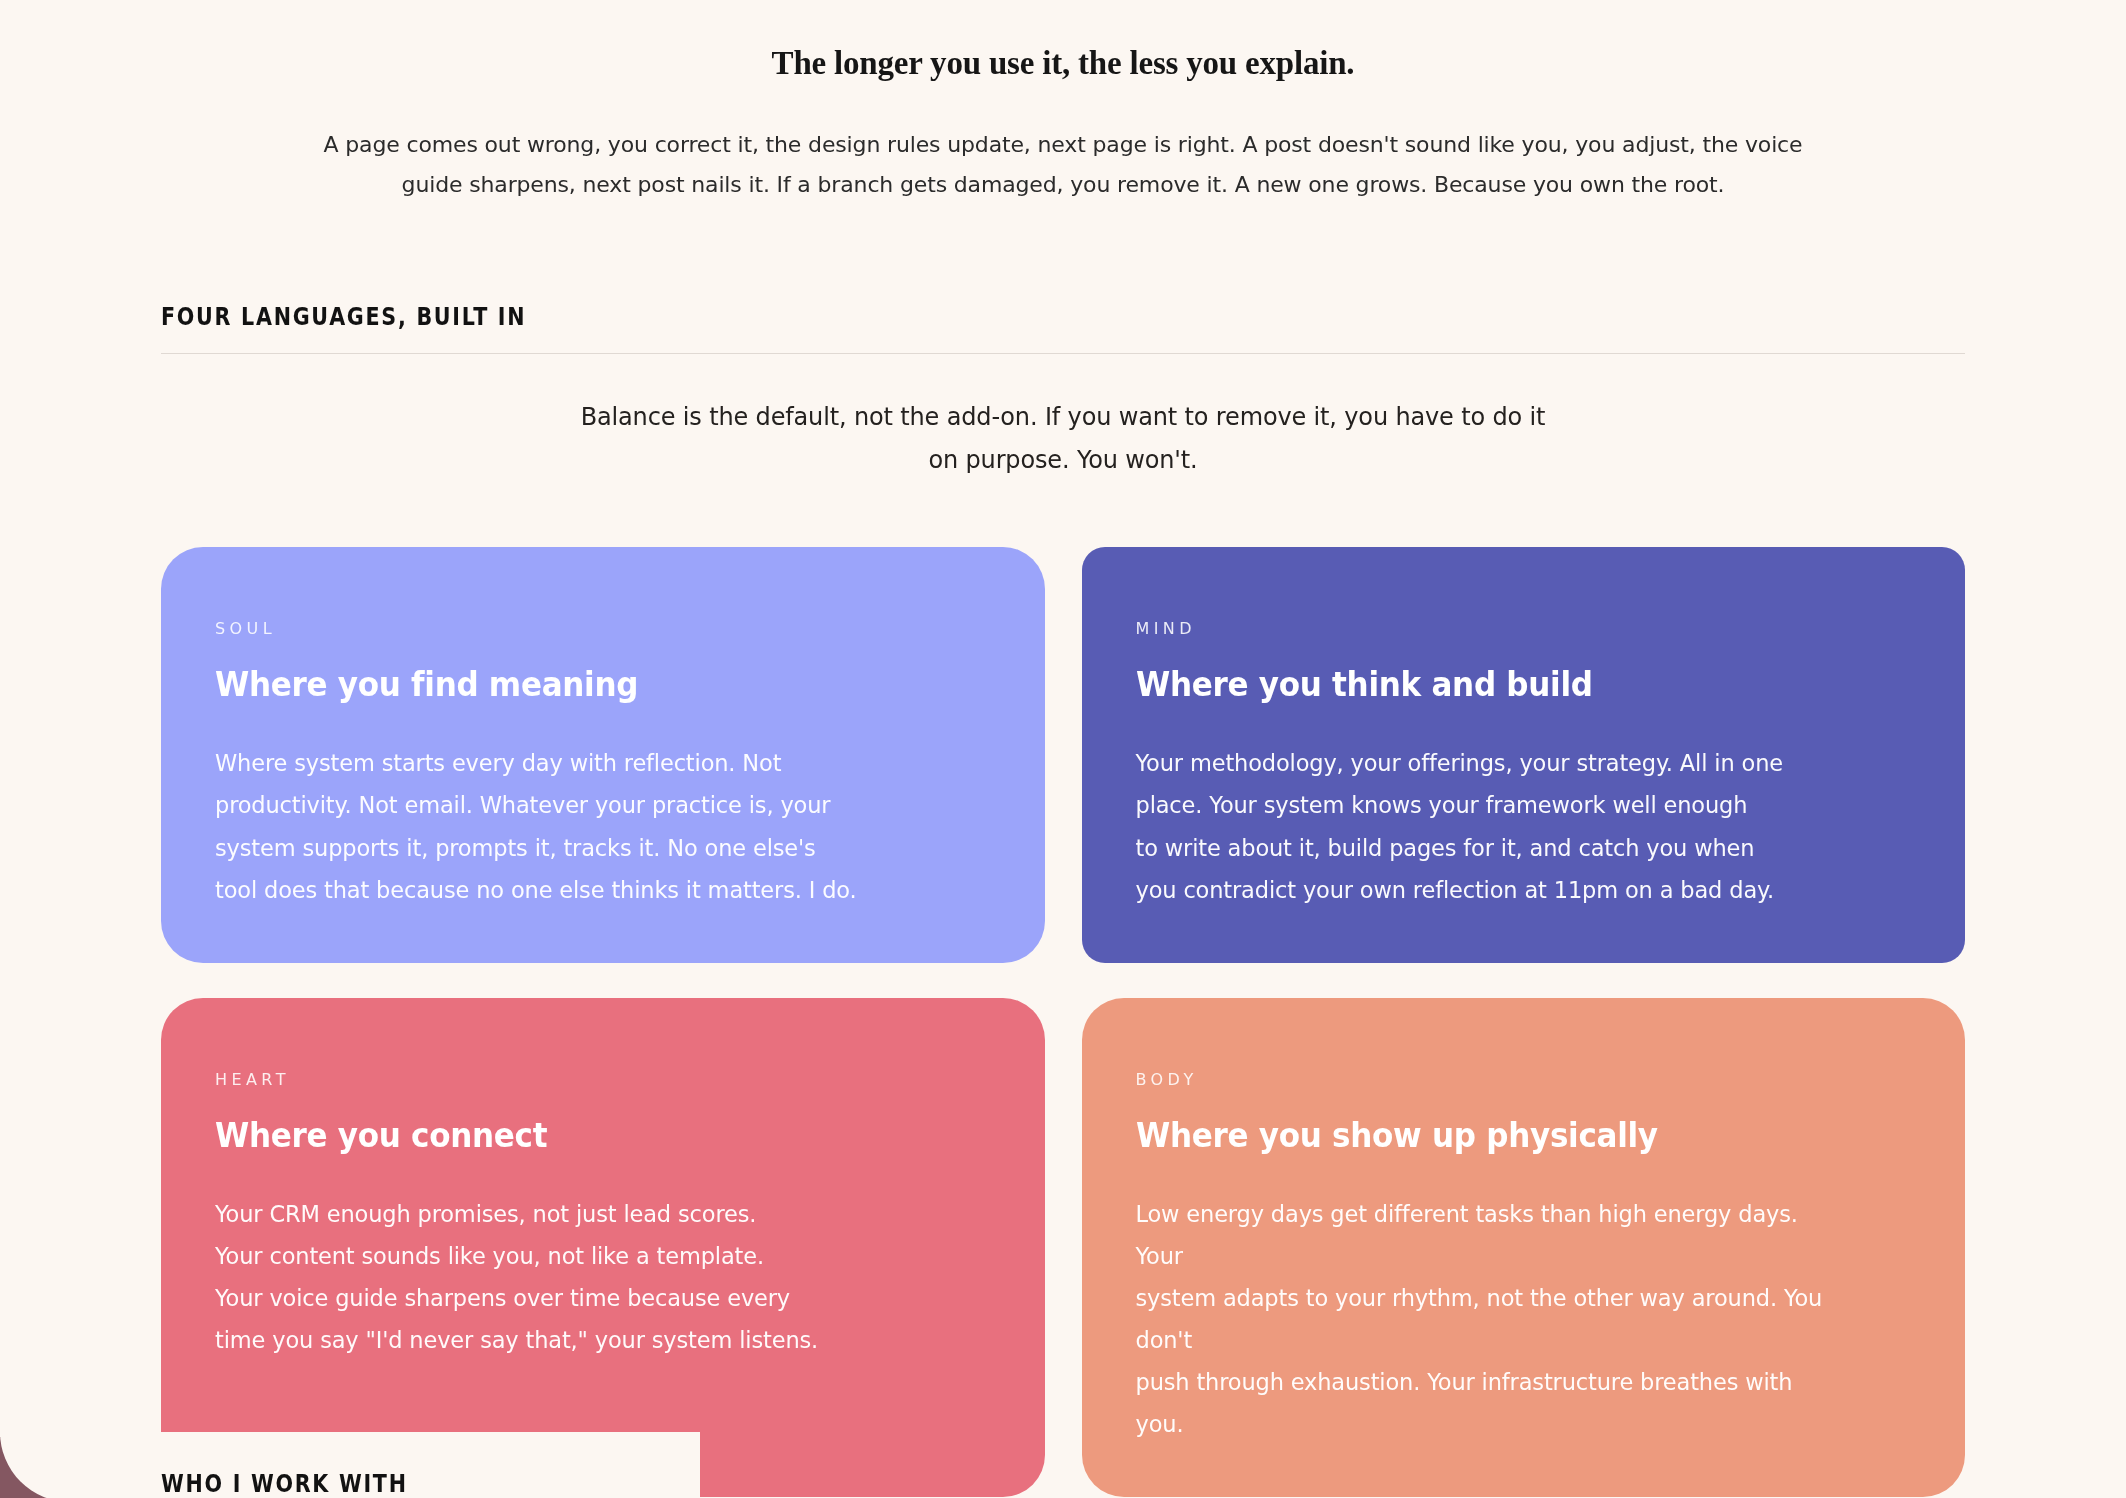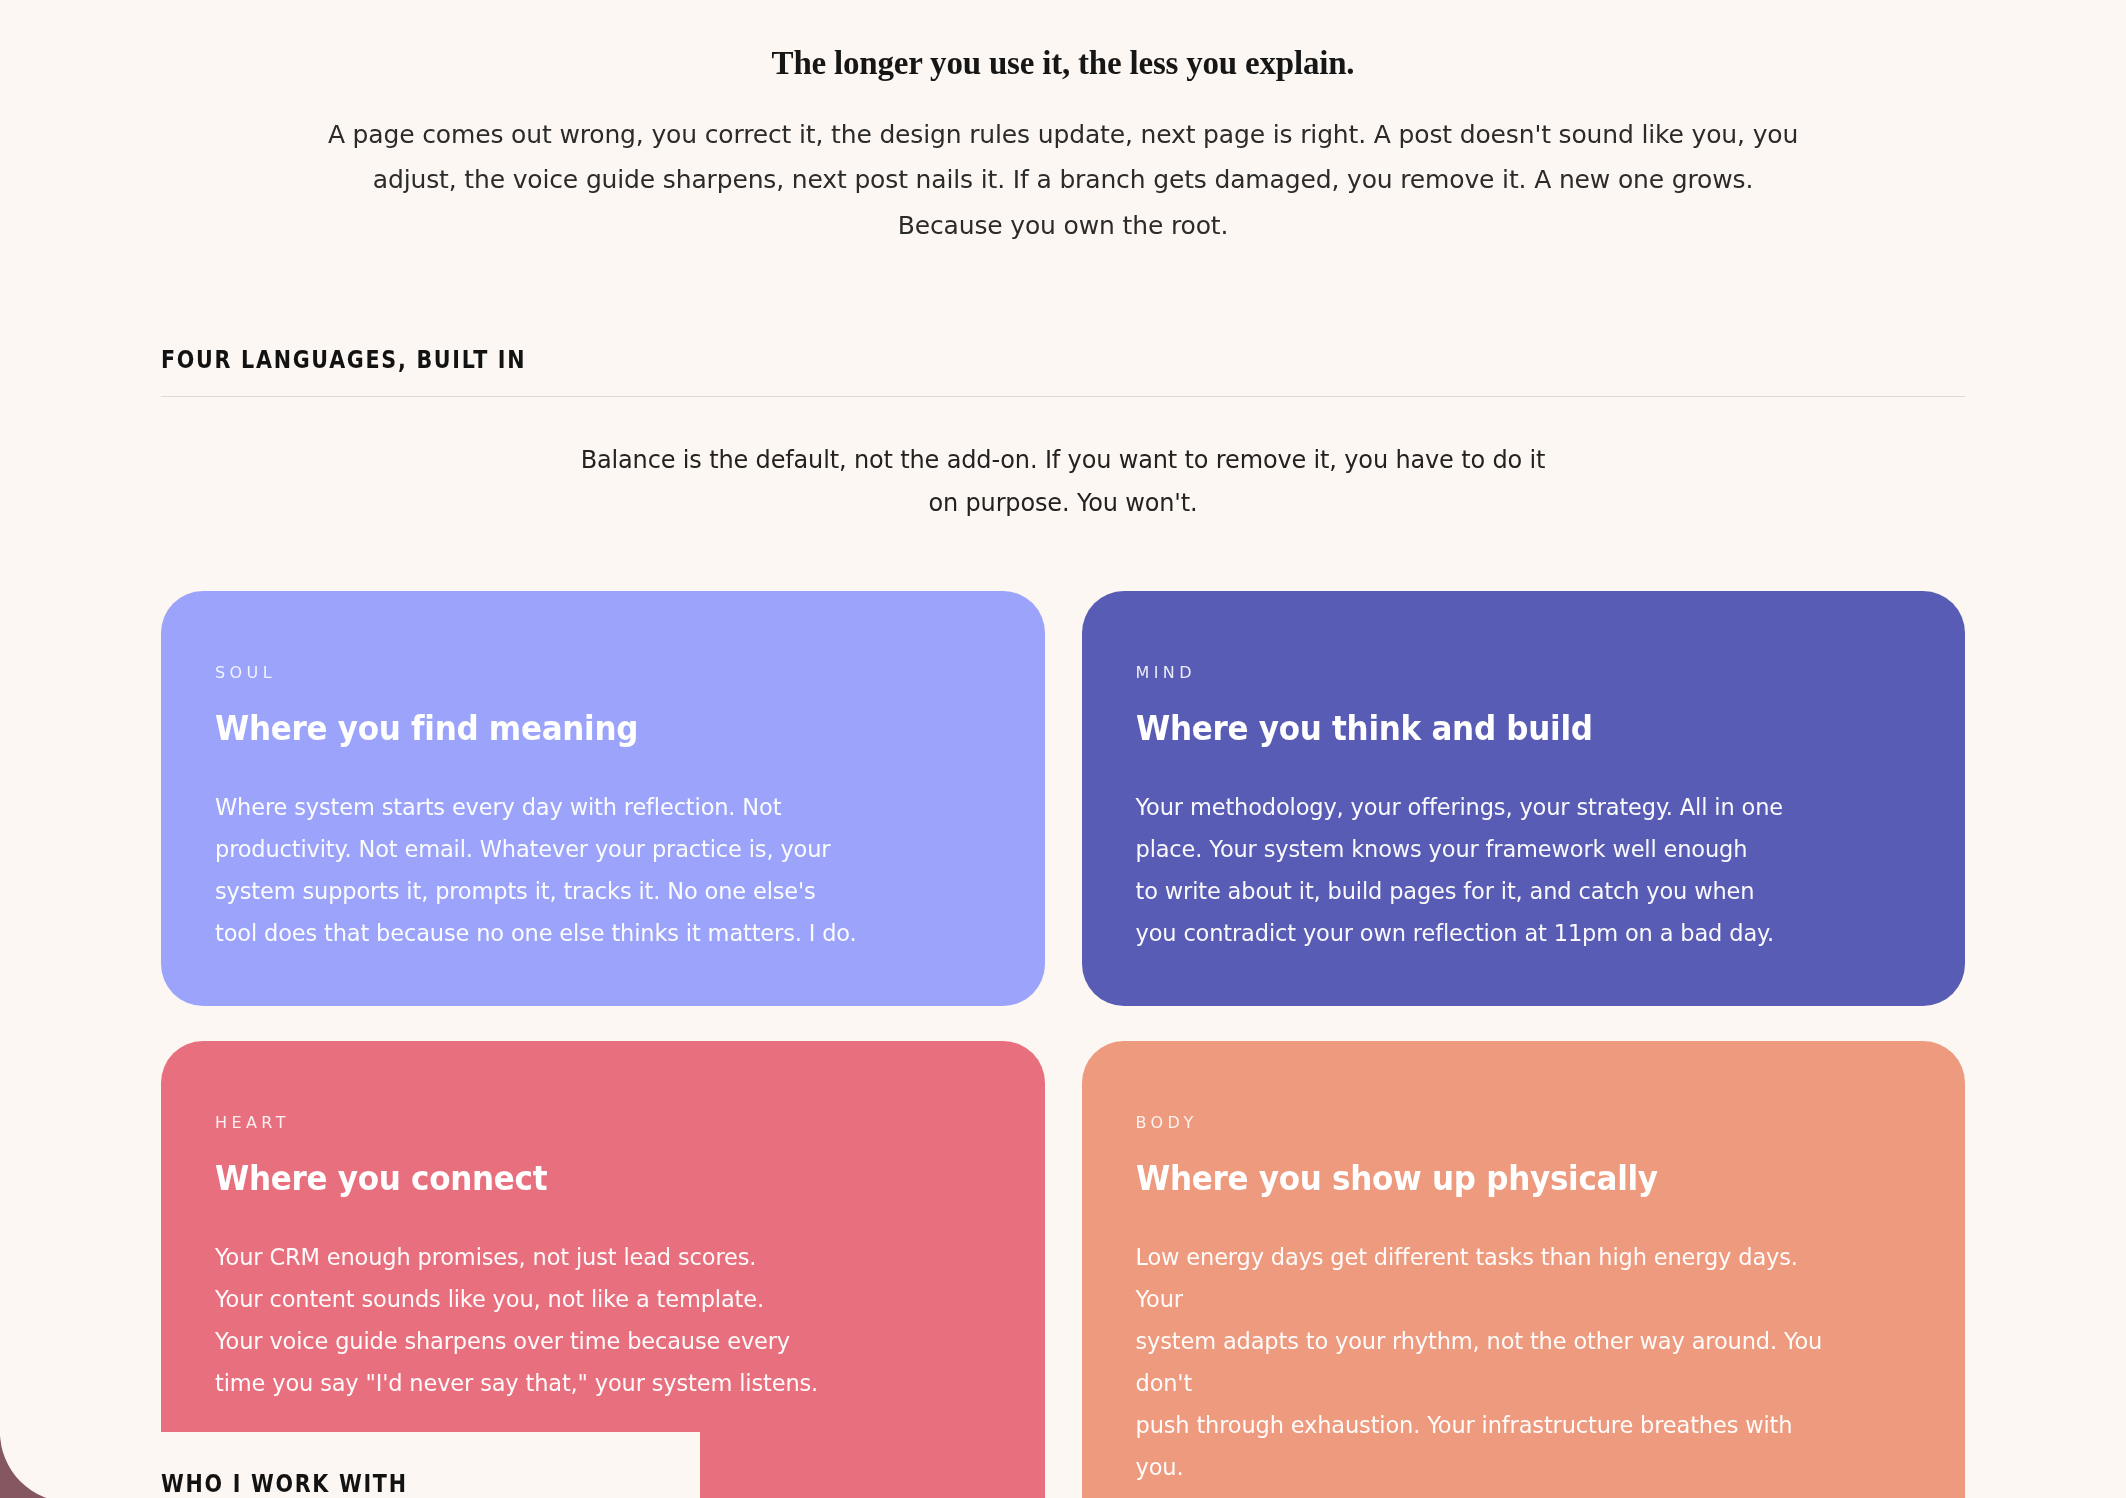--- a/index.html
+++ b/index.html
@@ -26,24 +26,24 @@
   .intro-heading {
     font-family: Liberation Serif, serif;
     font-weight: 700;
     font-size: 33px;
     letter-spacing: -0.2px;
     color: #161616;
     line-height: 1.3;
   }
 
   .intro-body {
-    margin: 27px auto 0;
+    margin: 40px auto 0;
     width: 1490px;
     font-family: "DejaVu Sans", sans-serif;
-    font-size: 25px;
+    font-size: 22px;
     line-height: 1.82;
     color: #2b2b2b;
     letter-spacing: -0.15px;
   }
 
   
   .section {
     margin-top: 98px;
     padding: 0 161px;
   }
@@ -192,21 +192,21 @@
       <div class="card-label">SOUL</div>
       <div class="card-title">Where you find meaning</div>
       <div class="card-body">
         <span class="ln">Where system starts every day with reflection. Not</span>
         <span class="ln">productivity. Not email. Whatever your practice is, your</span>
         <span class="ln">system supports it, prompts it, tracks it. No one else's</span>
         <span class="ln">tool does that because no one else thinks it matters. I do.</span>
       </div>
     </div>
 
-    <div class="card" style="background: rgb(88, 92, 180);">
+    <div class="card" style="background: rgb(88, 92, 180); border-radius: 23px;">
       <div class="card-label">MIND</div>
       <div class="card-title">Where you think and build</div>
       <div class="card-body">
         <span class="ln">Your methodology, your offerings, your strategy. All in one</span>
         <span class="ln">place. Your system knows your framework well enough</span>
         <span class="ln">to write about it, build pages for it, and catch you when</span>
         <span class="ln">you contradict your own reflection at 11pm on a bad day.</span>
       </div>
     </div>
 

